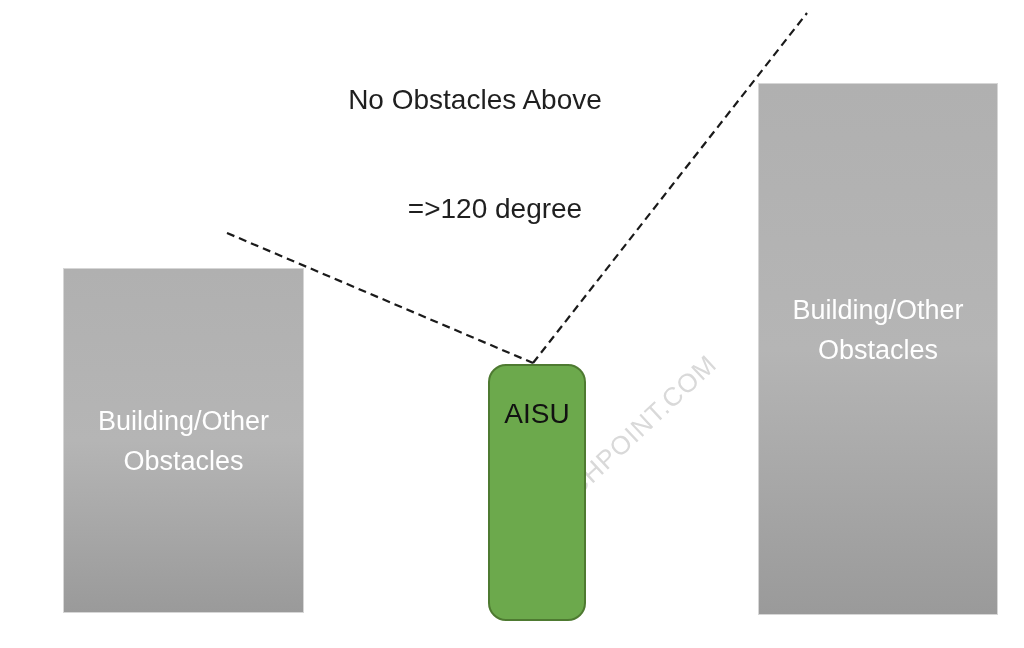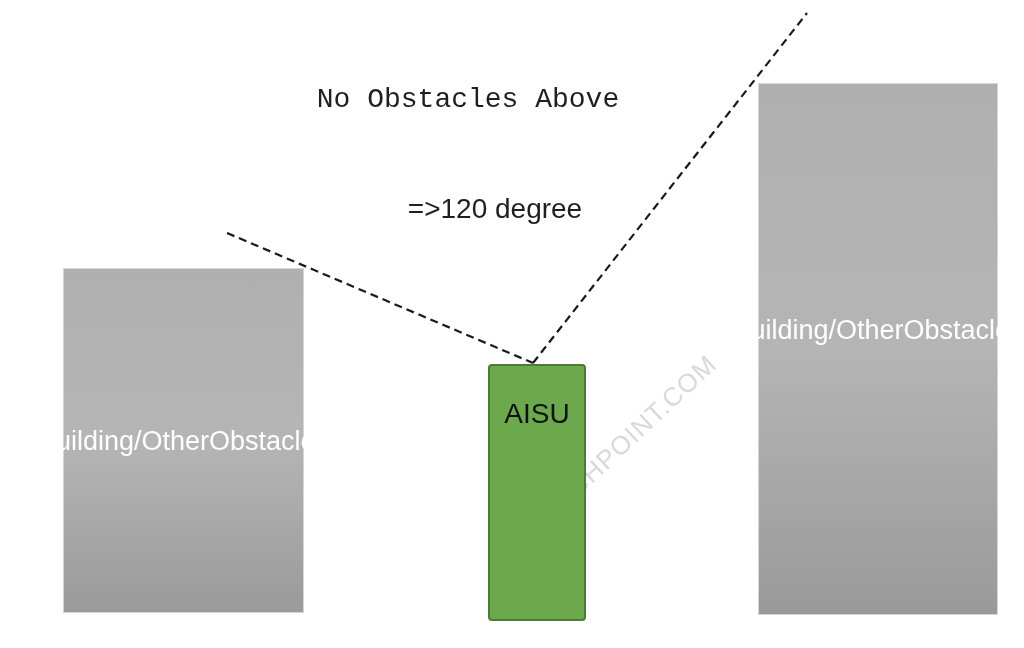--- a/index.html
+++ b/index.html
@@ -32,41 +32,42 @@
   }
 
   
   .obstacle {
     position: absolute;
     z-index: 2;
     background: linear-gradient(180deg, #b0b0b0 0%, #b5b5b5 50%, #9a9a9a 100%);
     border: 1px solid #d6d6d6;
     box-sizing: border-box;
     display: flex;
+    flex-direction: column;
     align-items: center;
     justify-content: center;
     color: #ffffff;
     font-size: 27px;
     line-height: 40px;
     text-align: center;
   }
   .obstacle.left  { left: 63px;  top: 268px; width: 241px; height: 345px; }
   .obstacle.right { left: 758px; top: 83px;  width: 240px; height: 532px; padding-bottom: 38px; }
 
   
   .aisu {
     position: absolute;
     z-index: 3;
     left: 488px;
     top: 364px;
     width: 98px;
     height: 257px;
     background: #6ca94c;
     border: 2px solid #4e7a31;
-    border-radius: 4px;
+    border-radius: 18px;
     box-sizing: border-box;
     display: flex;
     justify-content: center;
     align-items: flex-start;
     padding-top: 32px;
     color: #111111;
     font-size: 28px;
   }
 
   
@@ -80,21 +81,21 @@
 
   
   .annotation {
     position: absolute;
     z-index: 5;
     color: #1f1f1f;
     font-size: 28px;
     text-align: center;
     white-space: nowrap;
   }
-  .annotation.no-obstacles { left: 298px; top: 84px;  width: 340px; font-family: Liberation Mono, monospace; }
+  .annotation.no-obstacles { left: 305px; top: 84px;  width: 340px; }
   .annotation.angle        { left: 345px; top: 193px; width: 300px; }
 </style>
 </head>
 <body>
 
 <div class="canvas">
 
   <div class="watermark">CHPOINT.COM</div>
 
   <div class="obstacle left">

